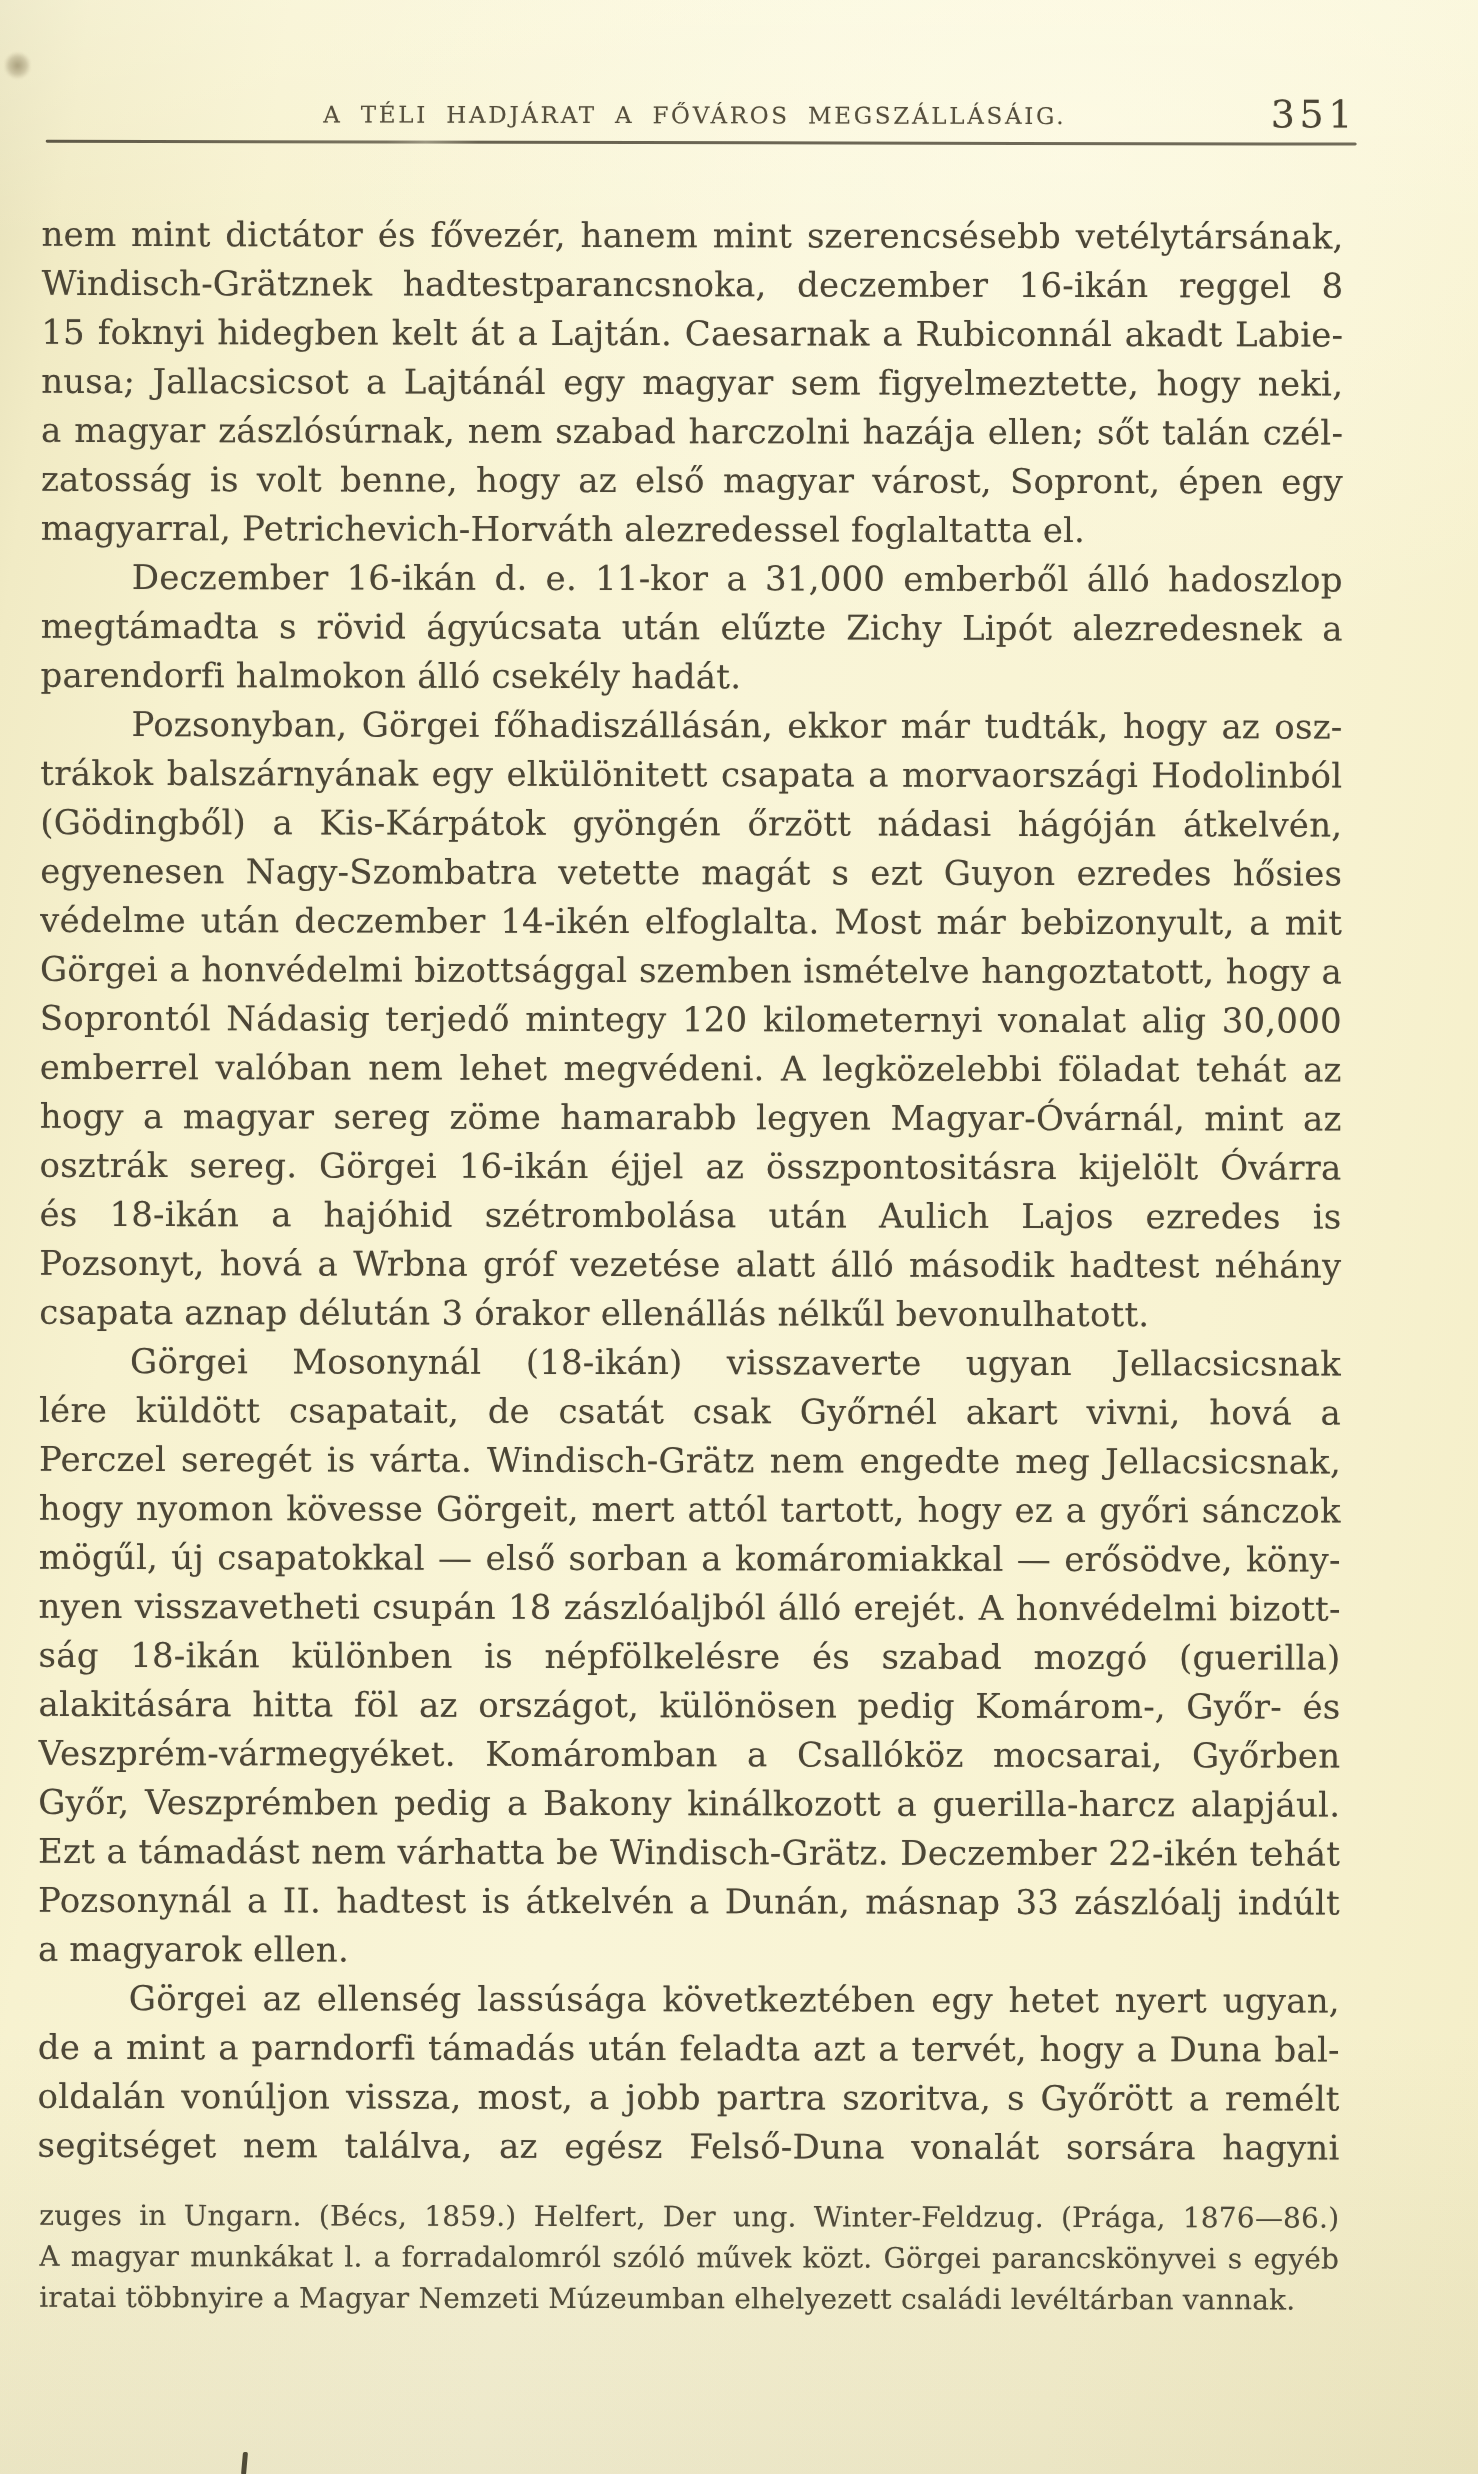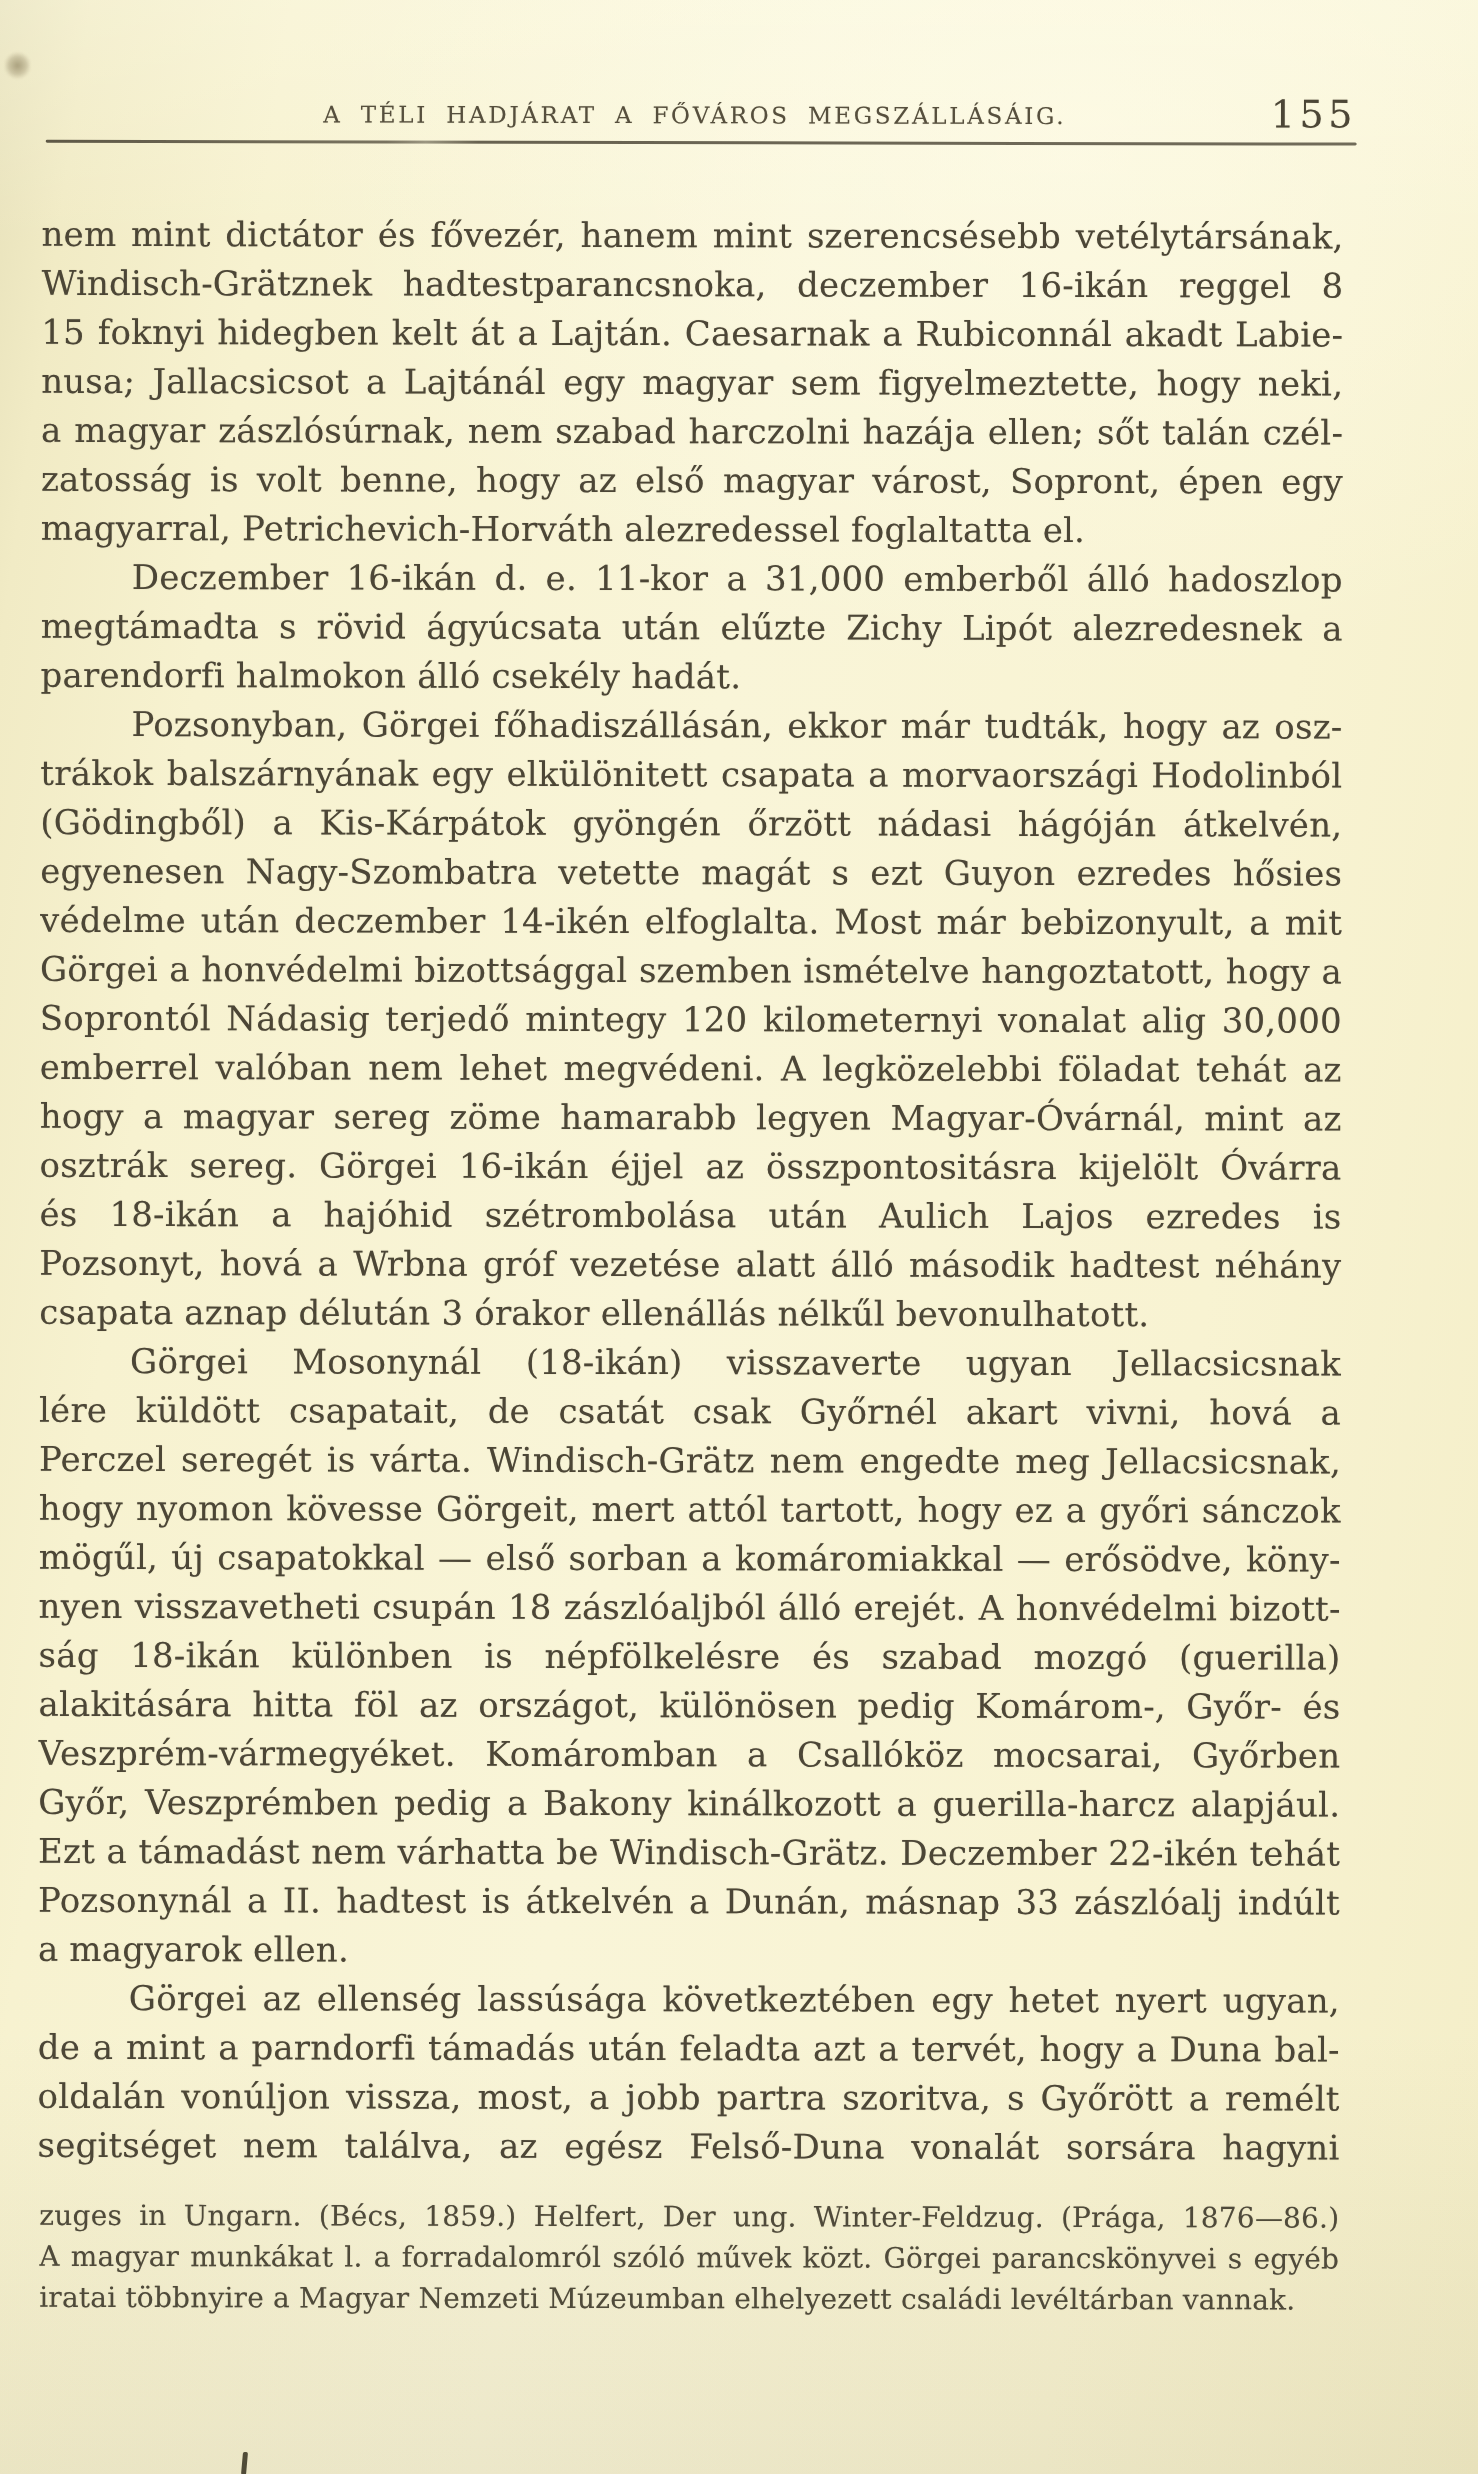--- a/index.html
+++ b/index.html
@@ -112,21 +112,21 @@
     opacity: 0.85;
   }
 </style>
 </head>
 <body>
 
 <div class="page">
   <div class="smudge"></div>
   <div class="scan-tilt">
     <div class="running-title">A TÉLI HADJÁRAT A FŐVÁROS MEGSZÁLLÁSÁIG.</div>
-    <div class="page-number">155</div>
+    <div class="page-number">351</div>
     <div class="header-rule"></div>
     <div class="body-text">
         <div class="line">nem mint dictátor és fővezér, hanem mint szerencsésebb vetélytársának,</div>
         <div class="line">Windisch-Grätznek hadtestparancsnoka, deczember 16-ikán reggel 8 órakor</div>
         <div class="line">15 foknyi hidegben kelt át a Lajtán. Caesarnak a Rubiconnál akadt Labie-</div>
         <div class="line">nusa; Jallacsicsot a Lajtánál egy magyar sem figyelmeztette, hogy neki,</div>
         <div class="line">a magyar zászlósúrnak, nem szabad harczolni hazája ellen; sőt talán czél-</div>
         <div class="line">zatosság is volt benne, hogy az első magyar várost, Sopront, épen egy</div>
         <div class="line flush">magyarral, Petrichevich-Horváth alezredessel foglaltatta el.</div>
         <div class="line indent">Deczember 16-ikán d. e. 11-kor a 31,000 emberből álló hadoszlop már</div>

